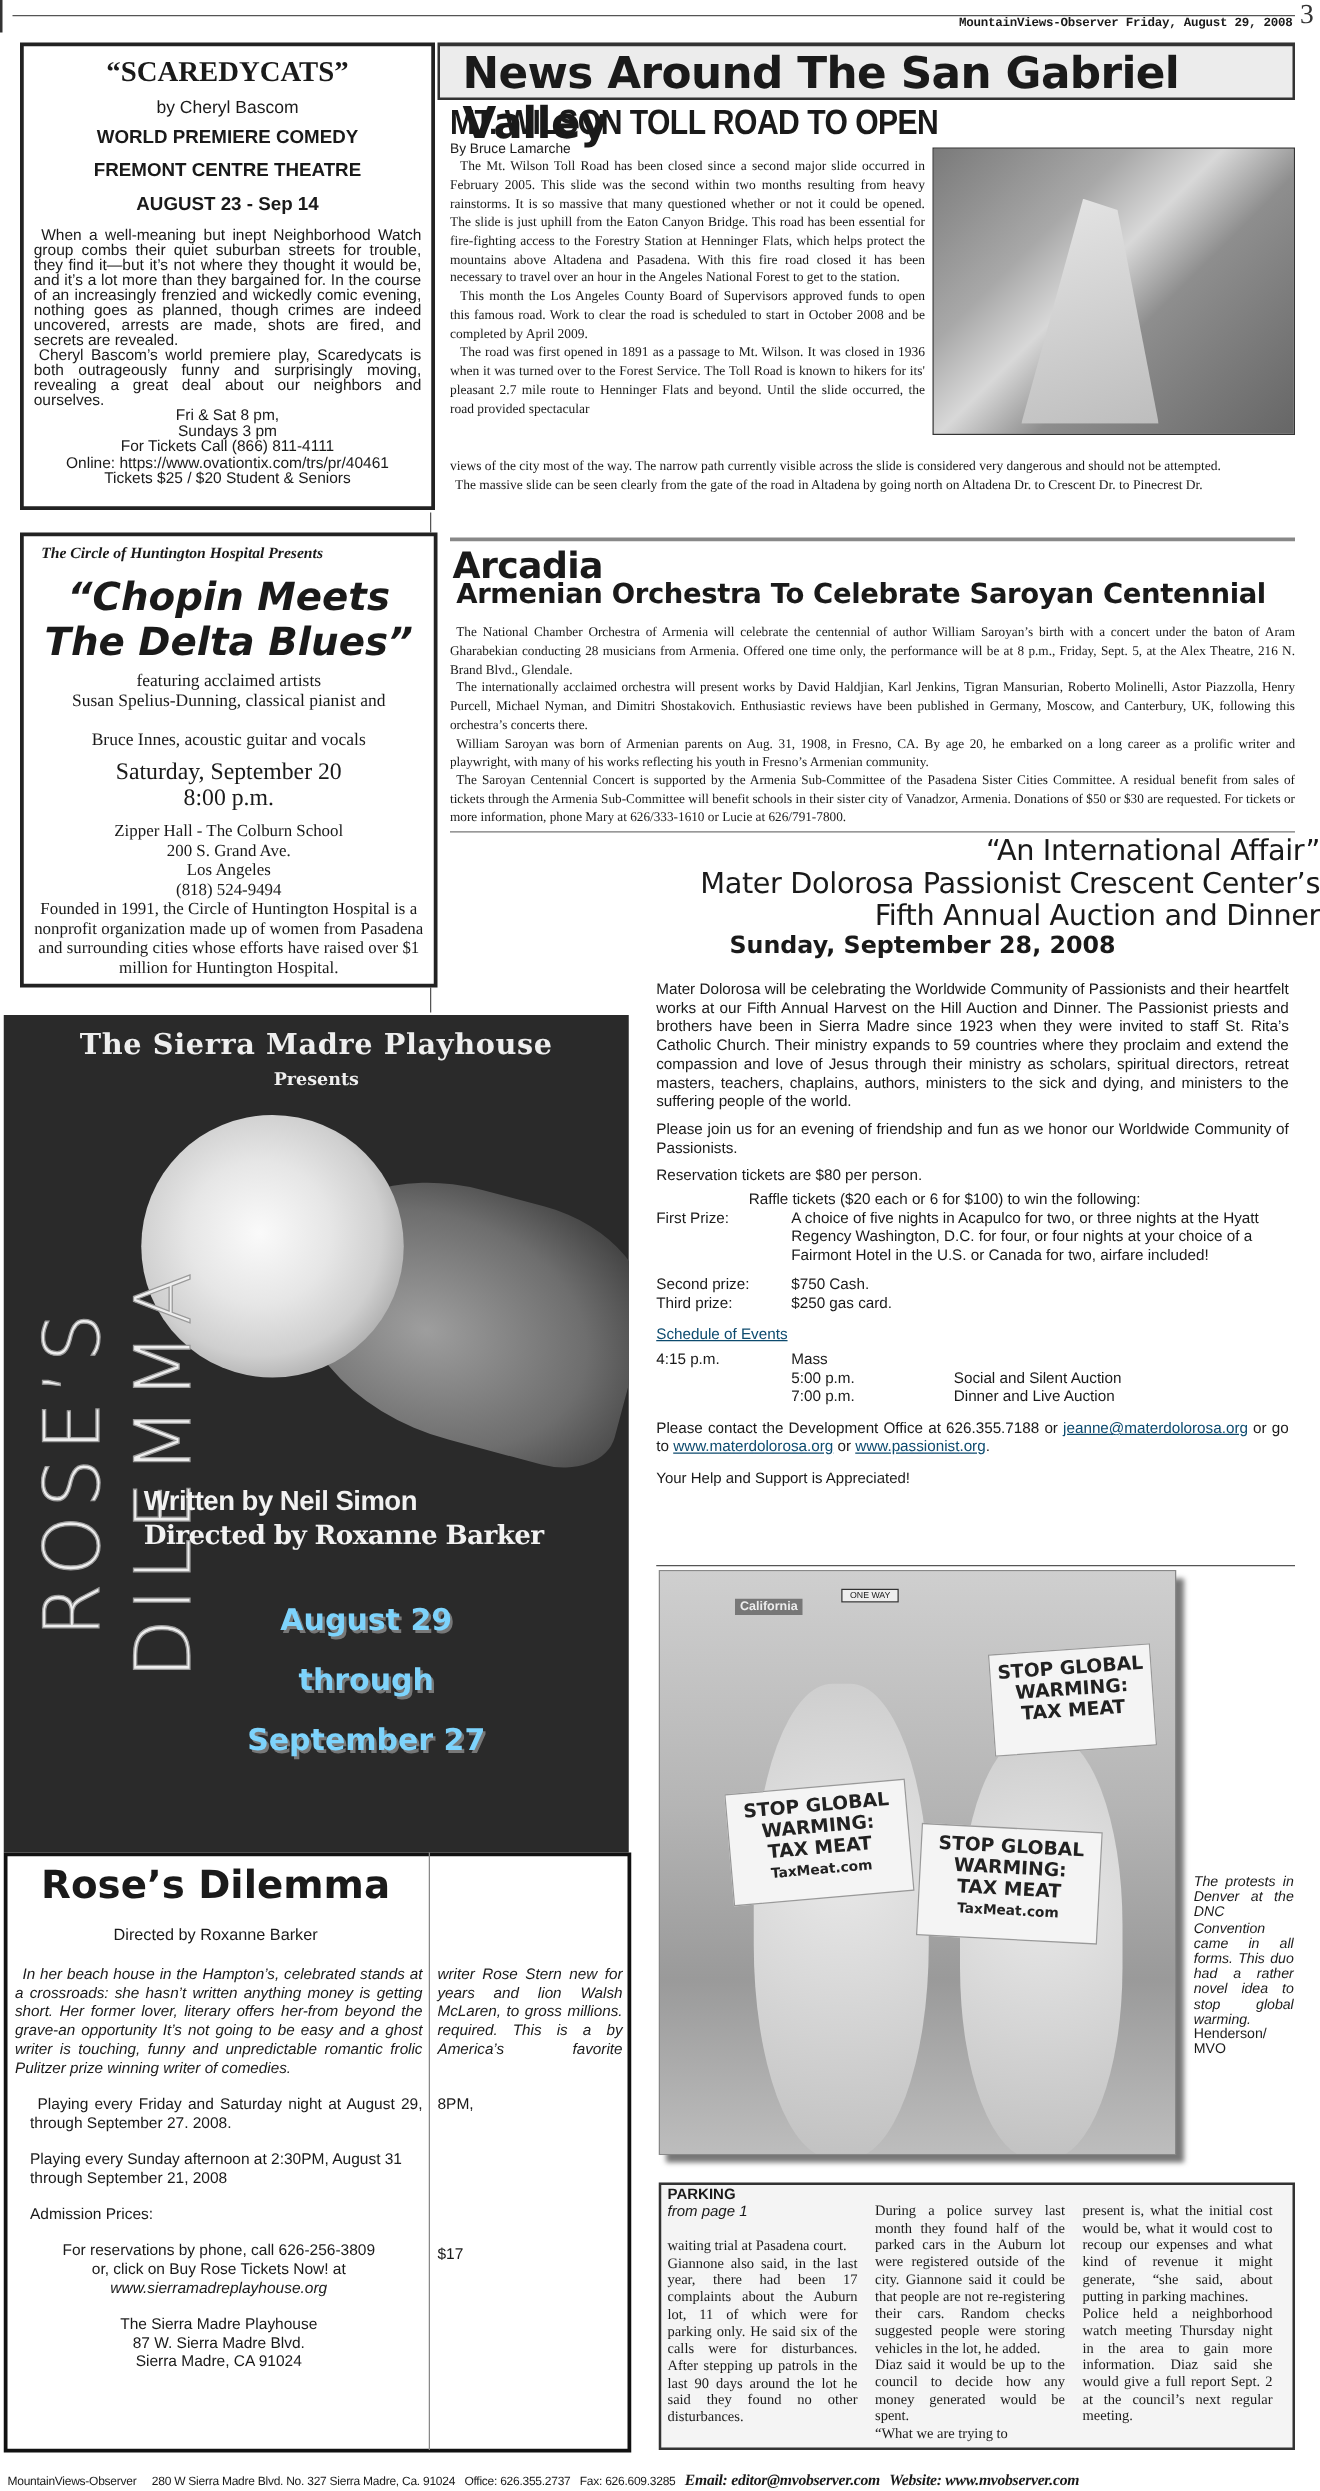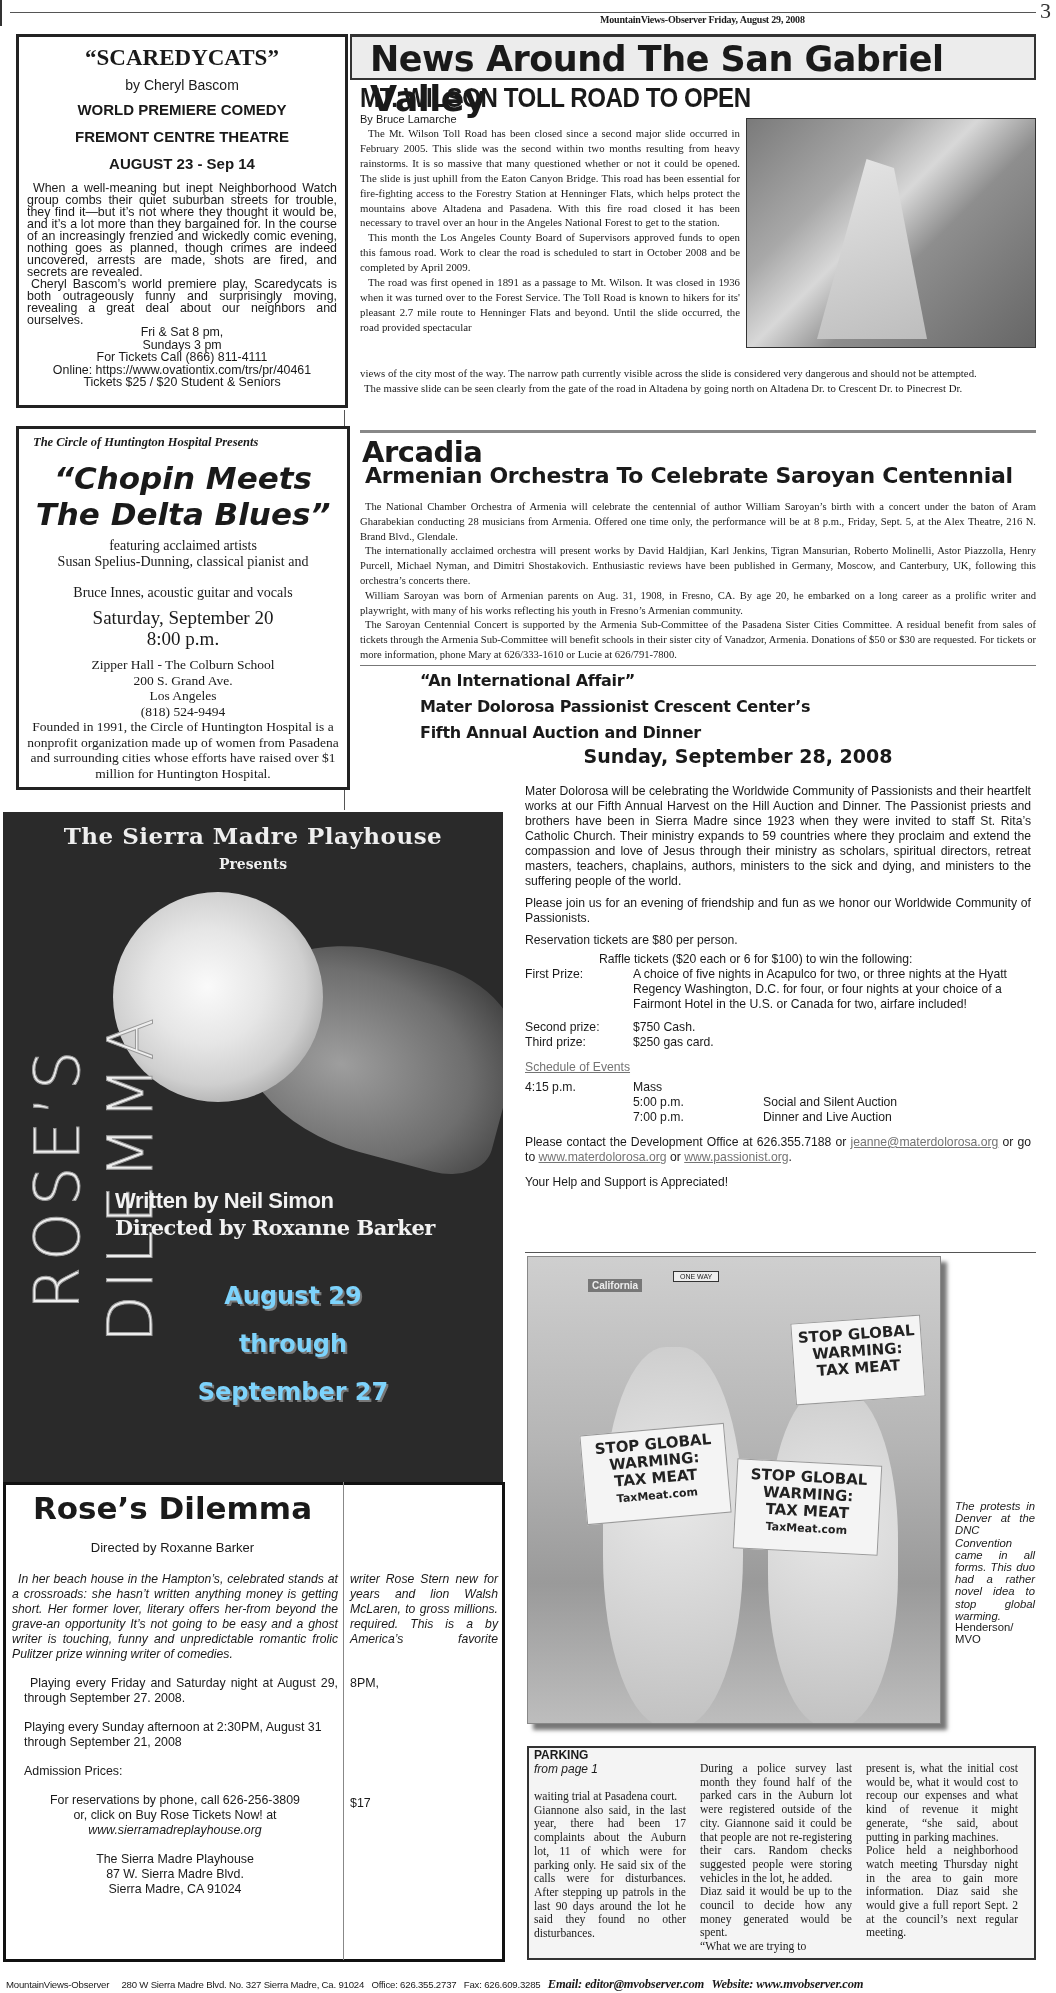--- a/index.html
+++ b/index.html
@@ -5,21 +5,21 @@
 *{box-sizing:border-box;margin:0;padding:0}
 html,body{width:1056px;height:1993px;background:#fff;overflow:hidden}
 body{position:relative;font-family:"Liberation Sans",sans-serif;color:#1a1a1a}
 .abs{position:absolute}
 .just{text-align:justify}
 .center{text-align:center}
 
 #topline{left:10px;top:12px;width:1026px;height:1px;background:#555}
 #leftmark{left:0;top:0;width:2px;height:26px;background:#333}
 #pagenum{left:1040px;top:-2px;font-family:"Liberation Serif",serif;font-size:22px;color:#333}
-#dateline{left:600px;top:14px;width:434px;font-size:10px;font-weight:bold;font-family:Liberation Serif, serif;letter-spacing:-0.2px}
+#dateline{left:600px;top:14px;width:434px;text-align:right;font-size:10px;font-weight:bold;font-family:Liberation Mono, monospace;letter-spacing:-0.2px}
 
 .box{border:2px solid #222;background:#fff}
 
 #scaredy{left:16px;top:34px;width:332px;height:374px;border-width:3px;padding:6px 8px}
 #scaredy .t1{font-family:"Liberation Serif",serif;font-weight:bold;font-size:23px;margin-top:2px}
 #scaredy .t2{font-size:14px;margin-top:6px}
 #scaredy .t3{font-weight:bold;font-size:15px;margin-top:8px}
 #scaredy .t4{font-weight:bold;font-size:15px;margin-top:10px}
 #scaredy .t5{font-weight:bold;font-size:15px;margin-top:10px}
 #scaredy .body{font-size:12.4px;line-height:12px;margin-top:10px;text-indent:6px}
@@ -46,27 +46,27 @@
 #arc-body p{text-indent:5px}
 #rule2{left:360px;top:665px;width:676px;height:1px;background:#777}
 
 #chopin{left:16px;top:426px;width:334px;height:364px;border-width:3px;padding:6px 8px}
 #chopin .pre{font-family:"Liberation Serif",serif;font-style:italic;font-weight:bold;font-size:12.5px;text-align:left;margin-left:6px}
 #chopin .ttl{font-family:"DejaVu Sans",sans-serif;font-weight:bold;font-style:italic;font-size:31px;line-height:36px;margin-top:10px}
 #chopin .feat{font-family:"Liberation Serif",serif;font-size:14px;line-height:16px;margin-top:6px}
 #chopin .date{font-family:"Liberation Serif",serif;font-size:19px;line-height:21px;margin-top:6px}
 #chopin .venue{font-family:"Liberation Serif",serif;font-size:13.5px;line-height:15.5px;margin-top:8px}
 
-#md-h1{left:420px;top:668px;width:636px;text-align:left;font-size:16px;font-weight:bold;font-family:"DejaVu Sans",sans-serif;line-height:26px;letter-spacing:-0.3px}
+#md-h1{left:420px;top:668px;width:636px;text-align:right;font-size:23px;font-weight:normal;font-family:"DejaVu Sans",sans-serif;line-height:26px;letter-spacing:-0.3px}
 #md-h2{left:420px;top:745px;width:636px;text-align:center;font-size:19px;font-weight:bold;font-family:"DejaVu Sans",sans-serif}
 #md-body{left:525px;top:784px;width:506px;font-size:12.2px;line-height:15px}
 #md-body p{text-align:justify;margin-bottom:7px}
 .prizes{display:grid;grid-template-columns:108px 1fr;font-size:12.2px;line-height:15px}
 .sched{display:grid;grid-template-columns:108px 130px 1fr;font-size:12.2px;line-height:15px;margin-bottom:10px}
-#md-body a,.ul{text-decoration:underline;color:#737373}
+#md-body a,.ul{text-decoration:underline;color:#0c4a6e}
 #rule3{left:525px;top:1252px;width:511px;height:1px;background:#555}
 
 #poster{left:3px;top:812px;width:500px;height:670px;background:#2a2a2a;overflow:hidden}
 #poster .p1{position:absolute;left:0;top:10px;width:500px;text-align:center;color:#eee;font-family:"DejaVu Serif",serif;font-weight:bold;font-size:23px;letter-spacing:0.5px}
 #poster .p2{position:absolute;left:0;top:44px;width:500px;text-align:center;color:#eee;font-family:"DejaVu Serif",serif;font-weight:bold;font-size:14px}
 #poster .vert{position:absolute;left:18px;top:70px;width:70px;height:590px;color:#eee;font-family:"DejaVu Sans",sans-serif;font-size:62px;letter-spacing:6px;writing-mode:vertical-rl;transform:rotate(180deg);-webkit-text-stroke:1px #999;font-weight:300;text-align:center}
 #poster .rose{position:absolute;left:110px;top:80px;width:210px;height:210px;border-radius:50%;background:radial-gradient(circle at 45% 45%,#fafafa 0%,#e6e6e6 35%,#cfcfcf 60%,#9a9a9a 85%,#2a2a2a 100%)}
 #poster .hand{position:absolute;left:230px;top:140px;width:280px;height:200px;border-radius:50% 40% 20% 60%;background:radial-gradient(ellipse at 40% 60%,#9e9e9e 0%,#6e6e6e 55%,#2a2a2a 100%);transform:rotate(15deg)}
 #poster .w1{position:absolute;left:112px;top:376px;color:#f2f2f2;font-family:Liberation Sans, sans-serif;font-weight:bold;font-size:22px;letter-spacing:-0.4px}
 #poster .w2{position:absolute;left:112px;top:403px;color:#f2f2f2;font-family:"DejaVu Serif",serif;font-weight:bold;font-size:21px;letter-spacing:-0.5px}

